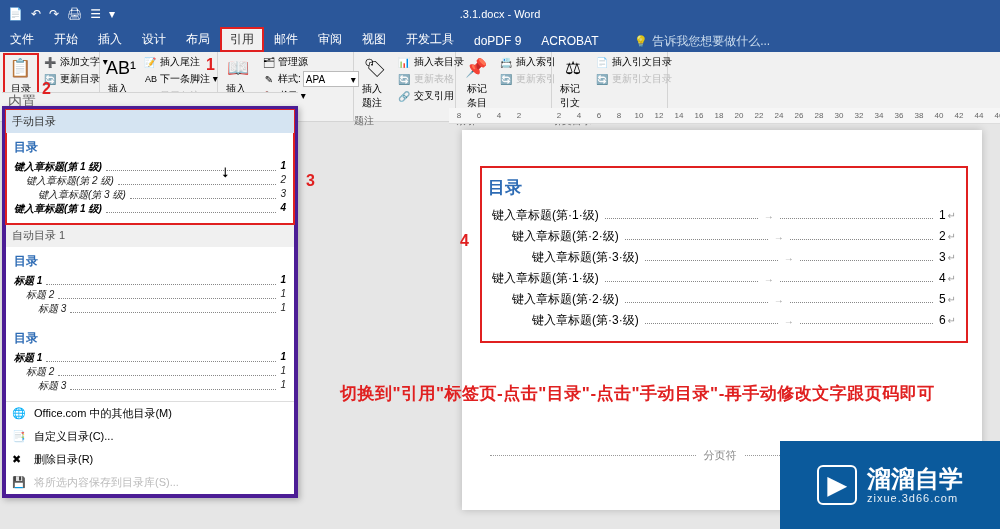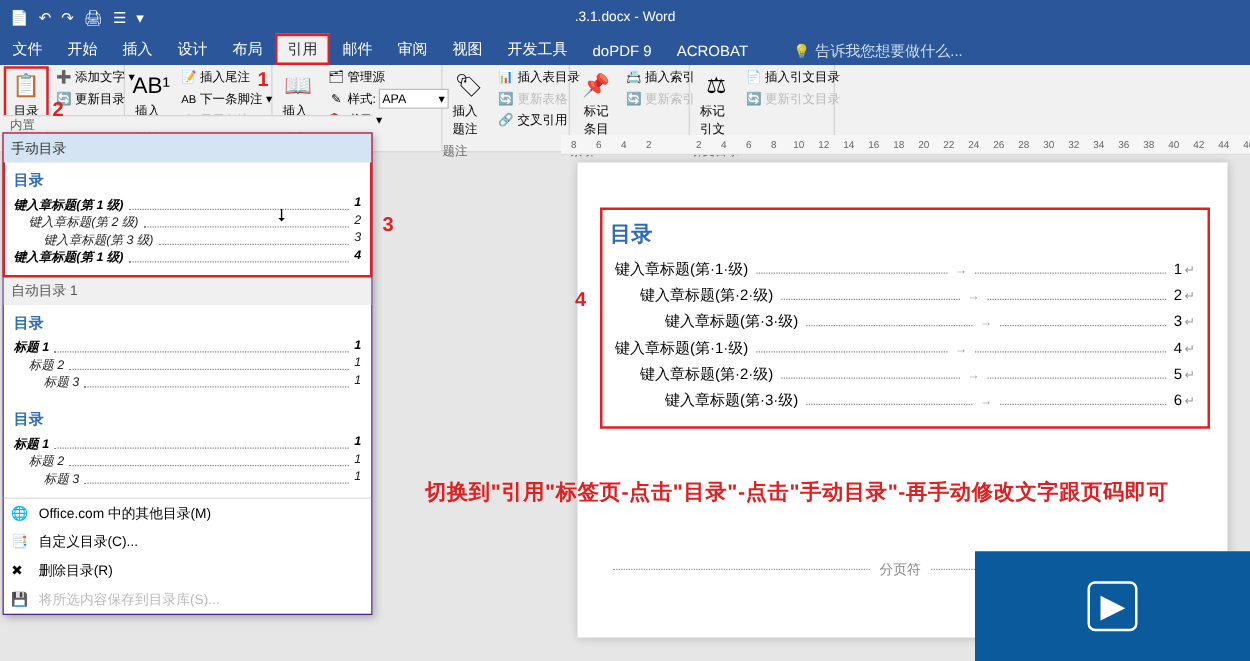--- a/index.html
+++ b/index.html
@@ -25,21 +25,21 @@
   .bigbtn .ic { width:24px; height:24px; display:flex; align-items:center; justify-content:center; font-size:18px; }
   .marked-red { outline:2px solid #e02020; outline-offset:-1px; }
   .stack { display:flex; flex-direction:column; font-size:10px; gap:1px; }
   .stack div { display:flex; align-items:center; gap:2px; padding:0 2px; white-space:nowrap; height:16px; }
   .stack .ic { width:14px; display:inline-flex; justify-content:center; }
   .sel { border:1px solid #bbb; background:#fff; font-size:10px; padding:0 2px; width:56px; height:16px; display:flex; align-items:center; justify-content:space-between; }
   .disabled { color:#bbb; }
 
   .callout { position:absolute; color:#e02020; font-weight:bold; font-size:16px; z-index:10; }
 
-  .dropdown { position:absolute; left:2px; top:106px; width:296px; background:#fff; border:1px solid #4c1d95; box-shadow:2px 2px 6px rgba(0,0,0,.25); font-size:11px; z-index:5; }
+  .dropdown { position:absolute; left:2px; top:106px; width:296px; background:#fff; border:4px solid #4c1d95; box-shadow:2px 2px 6px rgba(0,0,0,.25); font-size:11px; z-index:5; }
   .dd-sec-title { padding:4px 6px; background:#f0f0f0; color:#555; }
   .dd-sec-title.sel-row { background:#d5e4f2; color:#333; position:relative; }
   .dd-preview { padding:6px 8px 8px; }
   .dd-preview .prev-title { color:#2e6cb5; font-size:12px; font-weight:bold; margin-bottom:4px; }
   .toc-line { display:flex; justify-content:space-between; font-size:10px; color:#000; font-weight:bold;font-style:italic; }
   .toc-line.l2 { padding-left:12px; font-weight:normal; color:#222; }
   .toc-line.l3 { padding-left:24px; font-weight:normal; color:#222; }
   .toc-line .dots { flex:1; border-bottom:1px dotted #888; margin:0 4px 3px; }
   .dd-foot { border-top:1px solid #ddd; }
   .dd-item { display:flex; align-items:center; gap:8px; padding:4px 6px; }
@@ -65,21 +65,21 @@
   .pagebreak { position:absolute; left:490px; top:448px; width:460px; display:flex; align-items:center; font-size:11px; color:#888; }
   .pagebreak .ln { flex:1; border-top:1px dotted #999; }
   .pagebreak .lbl { padding:0 8px; }
 
   .footer-logo { position:absolute; right:0; bottom:0; width:220px; height:88px; background:#0b5a9c; color:#fff; display:flex; align-items:center; justify-content:center; gap:10px; font-size:24px; font-weight:bold; }
   .footer-logo .play { width:40px; height:40px; border:2px solid #fff; border-radius:6px; display:flex; align-items:center; justify-content:center; }
   .footer-logo .txt { display:flex; flex-direction:column; line-height:1.1; }
   .footer-logo .txt small { font-size:11px; font-weight:normal; letter-spacing:1px; opacity:.9; }
 
   .cursor { position:absolute; left:222px; top:164px; font-size:14px; pointer-events:none; z-index:20;}
-  .builtin-label { position:absolute; left:2px; top:92px; height:14px; font-size:10px; padding:0 6px; color:#666; background:#f1f1f1; width:296px; border-top:1px solid #d4d4d4;}
+  .builtin-label { position:absolute; left:2px; top:92px; height:14px; font-size:14px; padding:0 6px; color:#666; background:#f1f1f1; width:296px; border-top:1px solid #d4d4d4;}
 </style>
 </head>
 <body>
 
 <div class="titlebar">
   <div class="qat">
     <span>📄</span>
     <span>↶</span>
     <span>↷</span>
     <span>🖨</span>
@@ -432,13 +432,17 @@
 <div class="instruction">切换到"引用"标签页-点击"目录"-点击"手动目录"-再手动修改文字跟页码即可</div>
 
 <div class="pagebreak">
   <div class="ln"></div>
     <div class="lbl">分页符</div>
     <div class="ln"></div>
 </div>
 
 <div class="footer-logo">
   <div class="play">▶</div>
+  <div class="txt">
+    <span>溜溜自学</span>
+    <small>zixue.3d66.com</small>
+  </div>
 </div>
 
 </body></html>

